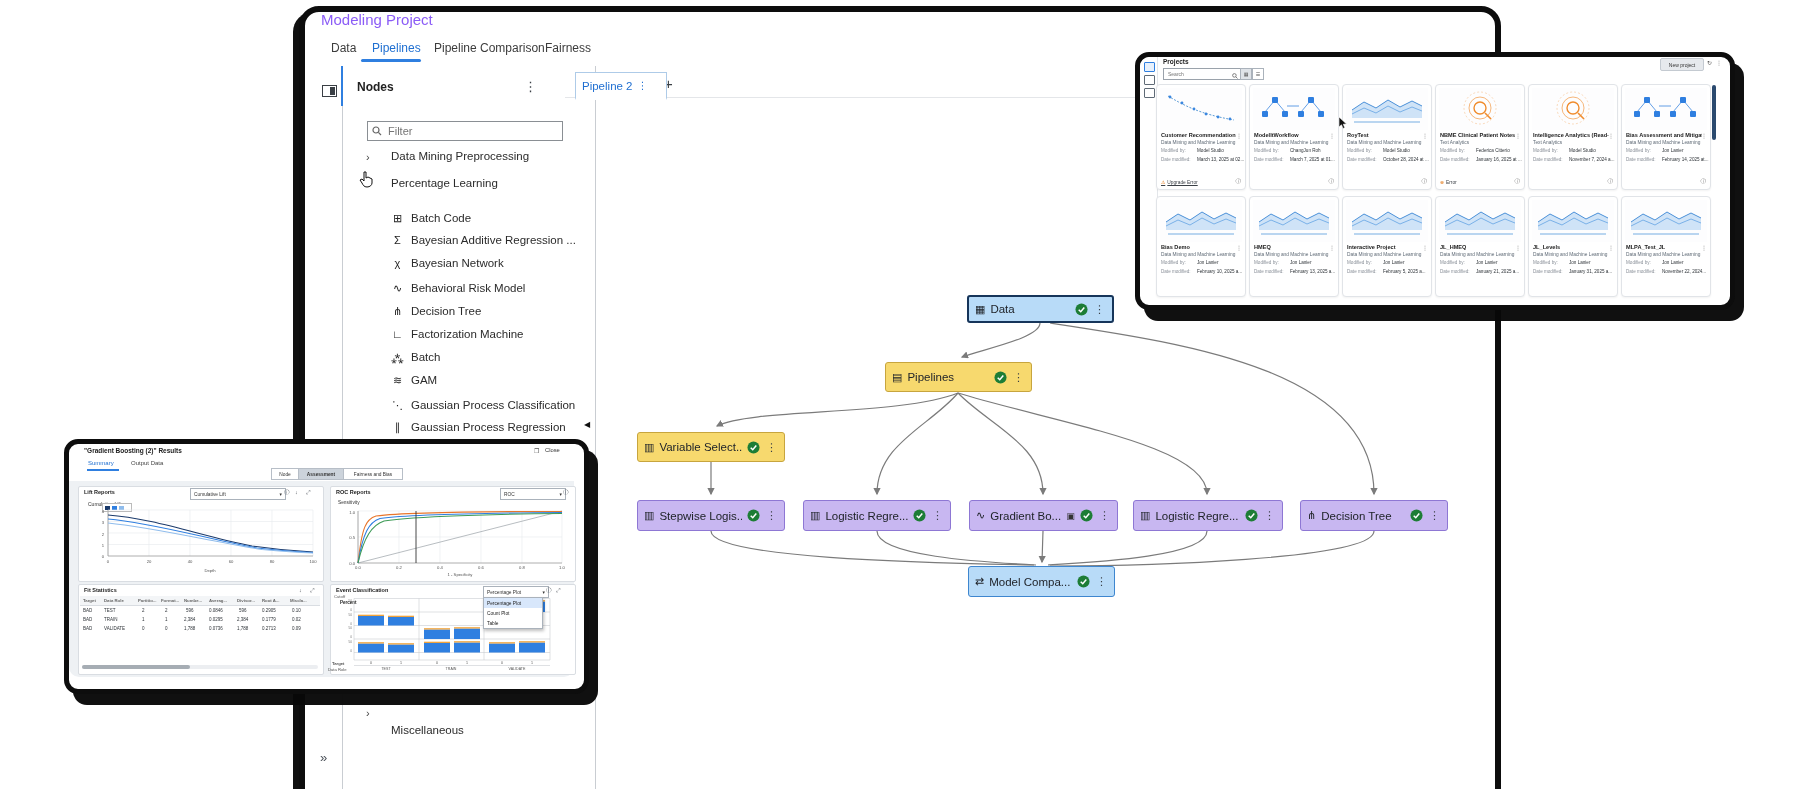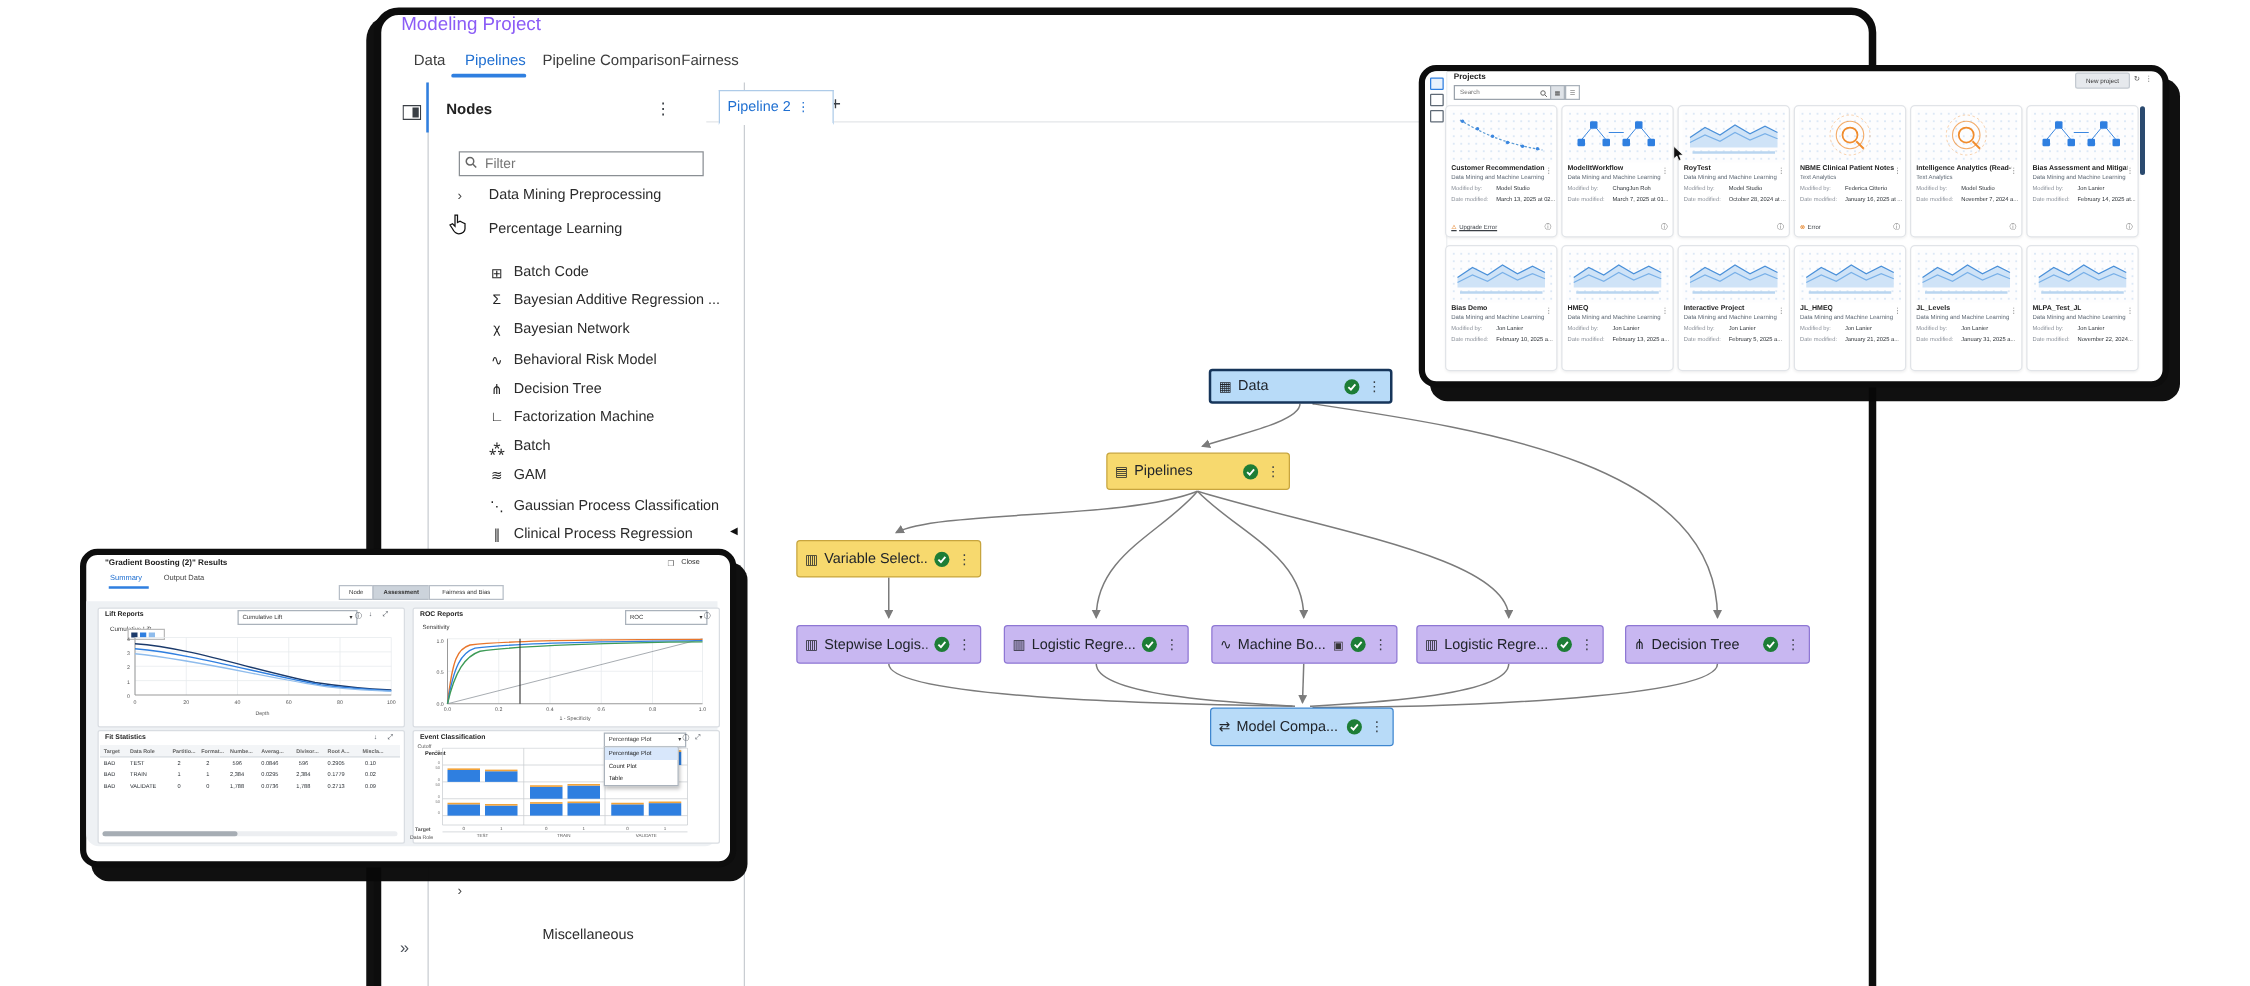--- a/index.html
+++ b/index.html
@@ -147,27 +147,27 @@
   <div class="item mw" style="top:371px;">
       <span class="ig">≋</span>
       <span>GAM</span>
     </div>
   <div class="item mw" style="top:396px;">
       <span class="ig">⋱</span>
       <span>Gaussian Process Classification</span>
     </div>
   <div class="item mw" style="top:418px;">
       <span class="ig">∥</span>
-      <span>Clinical Process Regression</span>
+      <span>Gaussian Process Regression</span>
     </div>
 
   <div class="t mw chev" style="left:366px;top:682px;">›</div>
   <div class="t mw grp" style="left:391px;top:681px;">Postprocessing</div>
   <div class="t mw chev" style="left:366px;top:707px;">›</div>
-  <div class="t mw grp" style="left:391px;top:742px;margin-left:43px;">Miscellaneous</div>
+  <div class="t mw grp" style="left:391px;top:724px;">Miscellaneous</div>
 
   <div class="t mw" style="left:584px;top:420px;font-size:8px;color:#111;cursor:pointer;">◀</div>
 
   <div class="ptab">
     <span class="lbl">Pipeline 2</span>
     <span style="color:#1f6fd1;font-size:10px;cursor:pointer;">⋮</span>
   </div>
   <div class="t mw" style="left:664px;top:75px;font-size:15px;color:#3a3f45;cursor:pointer;">+</div>
   <div class="canvas-line mw"></div>
 
@@ -233,21 +233,21 @@
     <span class="nglyph">▥</span>
     <span class="nlabel">Logistic Regre...</span>
     <svg class="checkc" viewBox="0 0 14 14">
         <circle cx="7" cy="7" r="6.5" fill="#1d7d36"></circle>
         <path d="M4 7.2 L6.2 9.4 L10 4.8" stroke="#fff" stroke-width="1.6" fill="none"></path>
       </svg>
     <span class="kb">⋮</span>
   </div>
   <div class="pnode n-purple" style="left:969px;top:500px;width:149px;height:31px;">
     <span class="nglyph">∿</span>
-    <span class="nlabel">Machine Bo...</span>
+    <span class="nlabel">Gradient Bo...</span>
     <span class="badge-doc">▣</span>
     <svg class="checkc" viewBox="0 0 14 14">
         <circle cx="7" cy="7" r="6.5" fill="#1d7d36"></circle>
         <path d="M4 7.2 L6.2 9.4 L10 4.8" stroke="#fff" stroke-width="1.6" fill="none"></path>
       </svg>
     <span class="kb">⋮</span>
   </div>
   <div class="pnode n-purple" style="left:1133px;top:500px;width:150px;height:31px;">
     <span class="nglyph">▥</span>
     <span class="nlabel">Logistic Regre...</span>

